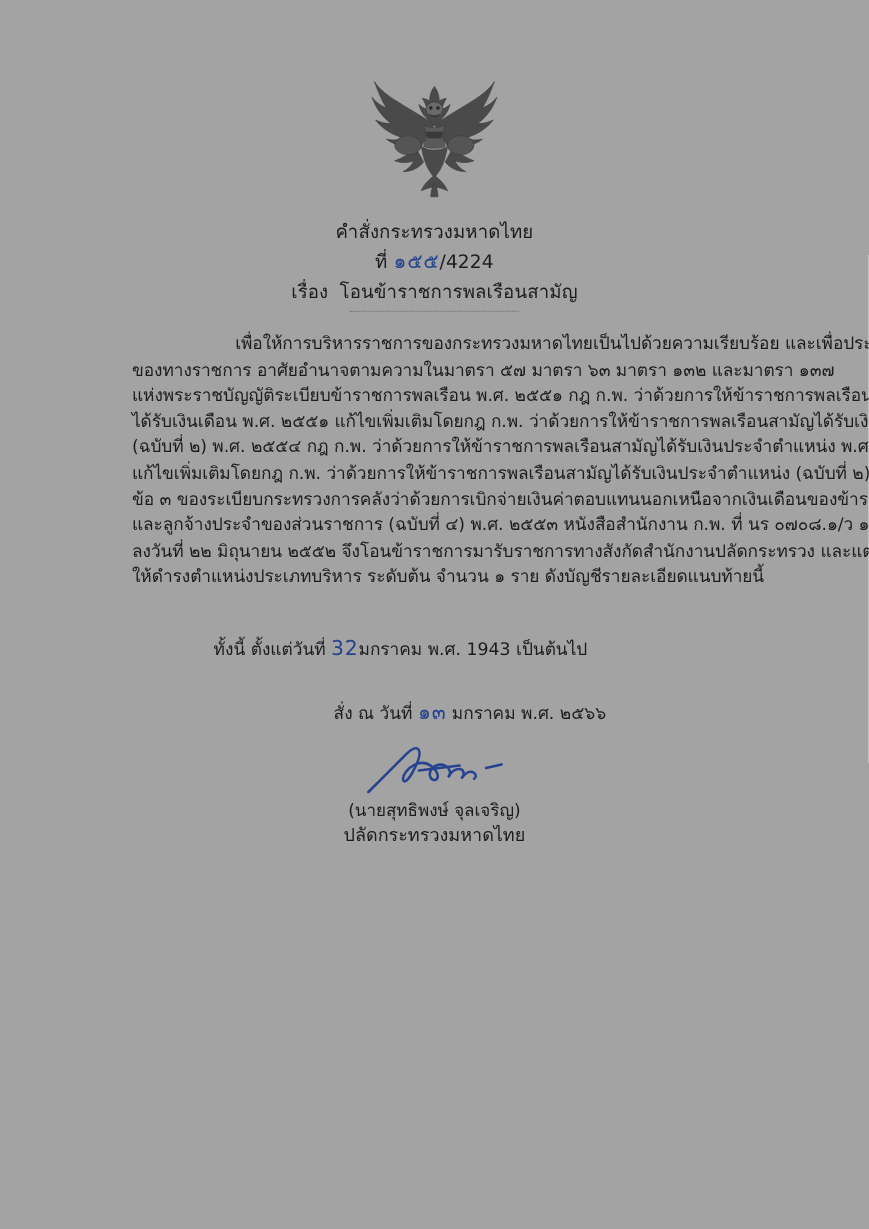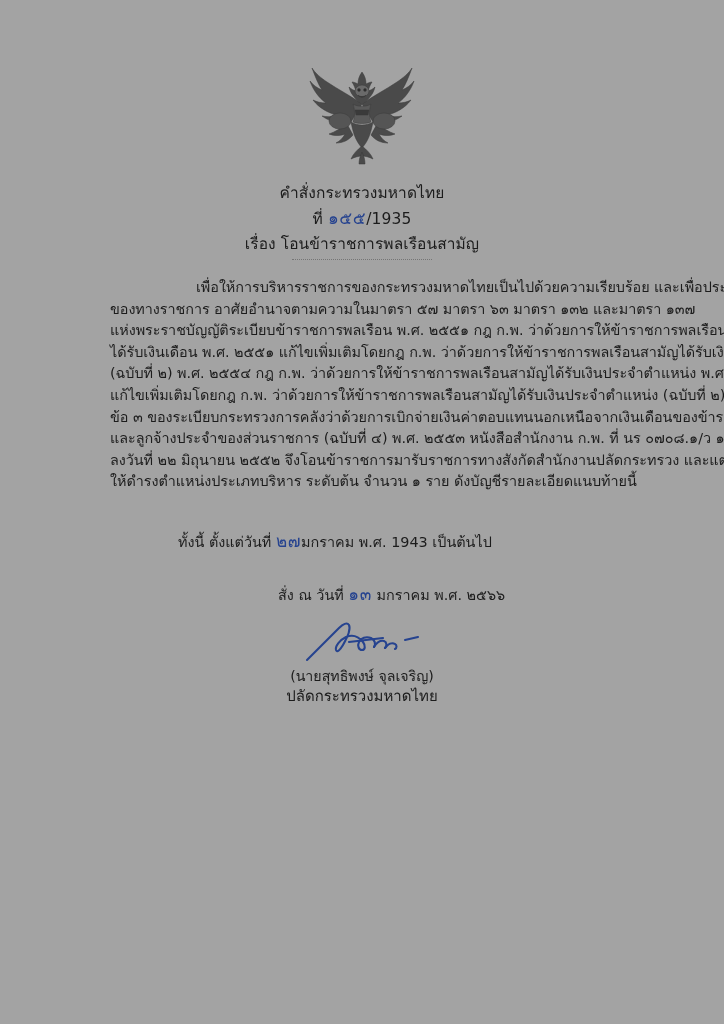--- a/index.html
+++ b/index.html
@@ -49,20 +49,21 @@
   .heading .ln {
     font-size: 15.5px;
     letter-spacing: 0.1px;
     color: #1c1c1c;
   }
   .heading .ln.order-no {
     margin-top: 2px;
   }
   .heading .ln.subject {
     margin-top: 3px;
+    font-family: Liberation Mono, monospace;
   }
   .ink {
     color: #26438f;
     font-weight: 400;
     letter-spacing: 0.6px;
   }
   .ink-lg {
     font-size: 17px;
   }
 
@@ -176,21 +177,21 @@
         <path d="M55 84 C50 88 46 92 44 97 C48 95 52 94 55 94 C58 94 62 95 66 97 C64 92 60 88 55 84 Z"></path>
         <path d="M55 90 C53 94 52 98 52 102 L58 102 C58 98 57 94 55 90 Z"></path>
       </g>
     </svg>
   </div>
 
   <div class="heading">
     <div class="ln">คำสั่งกระทรวงมหาดไทย</div>
     <div class="ln order-no">
       <span>ที่</span>
-      <span class="ink ink-lg">๑๕๕</span><span>/</span><span>1935</span>
+      <span class="ink ink-lg">๑๕๕</span><span>/</span><span>4224</span>
     </div>
     <div class="ln subject">
       <span>เรื่อง</span>
       <span>โอนข้าราชการพลเรือนสามัญ</span>
     </div>
   </div>
 
   <div class="divider"></div>
 
   <div class="body-block">
@@ -201,21 +202,21 @@
     <div class="bl">(ฉบับที่ ๒) พ.ศ. ๒๕๕๔ กฎ ก.พ. ว่าด้วยการให้ข้าราชการพลเรือนสามัญได้รับเงินประจำตำแหน่ง พ.ศ. ๒๕๕๑</div>
     <div class="bl">แก้ไขเพิ่มเติมโดยกฎ ก.พ. ว่าด้วยการให้ข้าราชการพลเรือนสามัญได้รับเงินประจำตำแหน่ง (ฉบับที่ ๒) พ.ศ. ๒๕๕๕</div>
     <div class="bl">ข้อ ๓ ของระเบียบกระทรวงการคลังว่าด้วยการเบิกจ่ายเงินค่าตอบแทนนอกเหนือจากเงินเดือนของข้าราชการ</div>
     <div class="bl">และลูกจ้างประจำของส่วนราชการ (ฉบับที่ ๔) พ.ศ. ๒๕๕๓ หนังสือสำนักงาน ก.พ. ที่ นร ๐๗๐๘.๑/ว ๑๑</div>
     <div class="bl">ลงวันที่ ๒๒ มิถุนายน ๒๕๕๒ จึงโอนข้าราชการมารับราชการทางสังกัดสำนักงานปลัดกระทรวง และแต่งตั้ง</div>
     <div class="bl">ให้ดำรงตำแหน่งประเภทบริหาร ระดับต้น จำนวน ๑ ราย ดังบัญชีรายละเอียดแนบท้ายนี้</div>
   </div>
 
   <div class="date-line date-effective">
     <span>ทั้งนี้ ตั้งแต่วันที่</span>
-    <span class="ink ink-lg">๒๗</span><span>มกราคม พ.ศ. 1943 เป็นต้นไป</span>
+    <span class="ink ink-lg">32</span><span>มกราคม พ.ศ. 1943 เป็นต้นไป</span>
   </div>
 
   <div class="date-line date-issued">
     <span>สั่ง ณ วันที่</span>
     <span class="ink ink-lg">๑๓</span>
     <span>มกราคม พ.ศ. ๒๕๖๖</span>
   </div>
 
   <div class="sig-block">
     <svg class="sig-svg" viewBox="0 0 150 48" aria-hidden="true">

